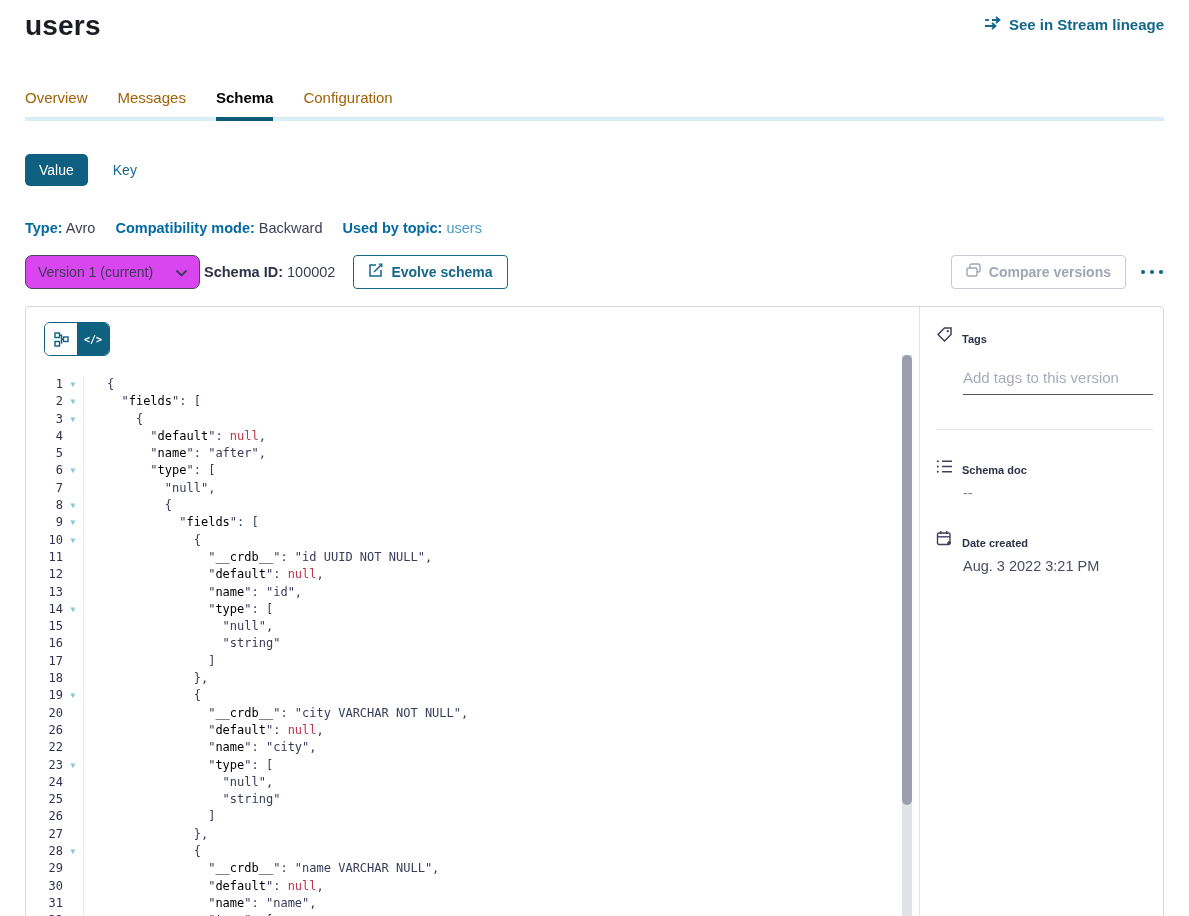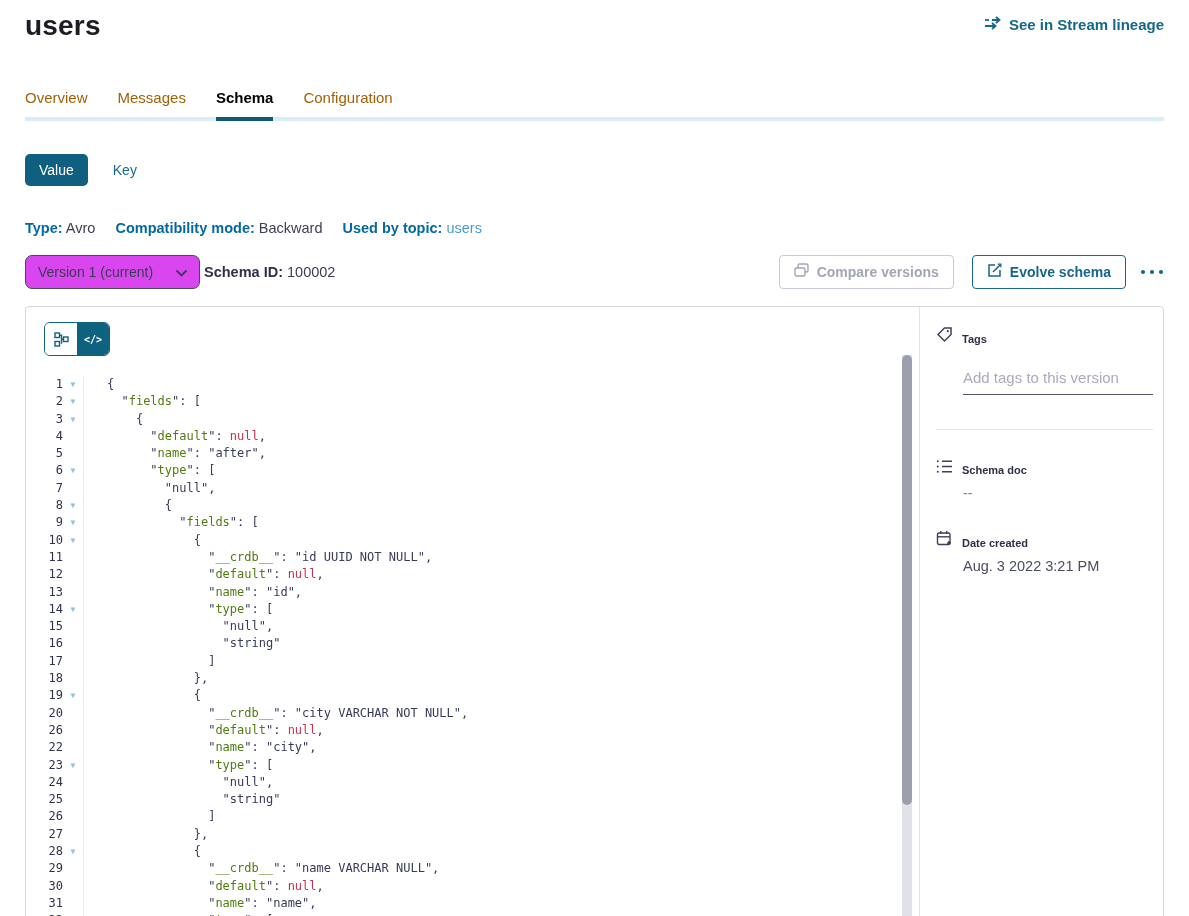--- a/index.html
+++ b/index.html
@@ -49,21 +49,21 @@
   .seg-btn { width:32px; height:32px; display:flex; align-items:center; justify-content:center; cursor:pointer; background:#fff; }
   .seg-btn.on { background:#0f6180; }
   .seg-code { color:#fff; font-family:"DejaVu Sans Mono", monospace; font-size:10px; font-weight:700; }
 
   .code-scroll { margin-top:69px; font-family:"DejaVu Sans Mono", monospace; font-size:12px; }
   .cl { display:flex; line-height:17.3px; white-space:pre; }
   .ln { flex:0 0 37px; text-align:right; color:#2f3150; }
   .fold { flex:0 0 20px; text-align:center; color:#8ac7de; font-size:8px; line-height:17.3px; cursor:pointer; }
   .codetxt { border-left:1px solid #e9e9ee; padding-left:23px; }
   .tk-p { color:#383b59; }
-  .tk-k { color:#4d7c0f; }
+  .tk-k { color:#000000; }
   .tk-a { color:#c2334d; }
 
   .sb-track { position:absolute; top:48px; bottom:0; left:876px; width:10px; background:#e1e2e8; }
   .sb-thumb { position:absolute; top:48px; left:876px; width:10px; height:450px; background:#9c9eac; border-radius:5px; }
 
   
   .side { flex:1; border-left:1px solid #e3e4ea; padding:19px 14px 0 16px; }
   .sec-head { display:flex; align-items:flex-end; gap:9px; font-size:11px; font-weight:700; color:#2e3048; }
   .sec-head svg { flex:0 0 auto; }
   .tags-input { display:block; border:none; border-bottom:1px solid #53556b; width:190px; margin:22px 0 0 27px;
@@ -117,38 +117,38 @@
       <span>Version 1 (current)</span>
       <span>
         <svg width="11" height="7" viewBox="0 0 11 7" fill="none" stroke="#3a3c52" stroke-width="1.8" stroke-linecap="round">
             <path d="M1 1 l4.5 4.5 L10 1"></path>
           </svg>
       </span>
     </div>
     <div class="schema-id">
       <b>Schema ID:</b> <span>100002</span>
     </div>
-    <button class="btn disabled">
-      <span>
-        <svg width="15" height="15" viewBox="0 0 15 15" fill="none" stroke="#a2a5b4" stroke-width="1.4">
-          <rect x="4" y="1" width="10" height="8" rx="1.5"></rect>
-            <rect x="1" y="5" width="10" height="8" rx="1.5" fill="#fff"></rect>
-        </svg>
-      </span>
-      <span>Compare versions</span>
-    </button>
     <button class="btn primary">
       <span>
         <svg width="15" height="15" viewBox="0 0 15 15" fill="none" stroke="#14678a" stroke-width="1.5">
           <path d="M8 2 H2 V13 H13 V7"></path>
             <path d="M6 9 L13.3 1.7"></path>
             <path d="M10.8 1.2 h3 v3" stroke-width="1.3"></path>
         </svg>
       </span>
       <span>Evolve schema</span>
+    </button>
+    <button class="btn disabled">
+      <span>
+        <svg width="15" height="15" viewBox="0 0 15 15" fill="none" stroke="#a2a5b4" stroke-width="1.4">
+          <rect x="4" y="1" width="10" height="8" rx="1.5"></rect>
+            <rect x="1" y="5" width="10" height="8" rx="1.5" fill="#fff"></rect>
+        </svg>
+      </span>
+      <span>Compare versions</span>
     </button>
     <span class="more">
       <svg width="24" height="6" viewBox="0 0 24 6" fill="#14678a">
         <circle cx="3" cy="3" r="2.1"></circle>
           <circle cx="12" cy="3" r="2.1"></circle>
           <circle cx="21" cy="3" r="2.1"></circle>
       </svg>
     </span>
   </div>
 

